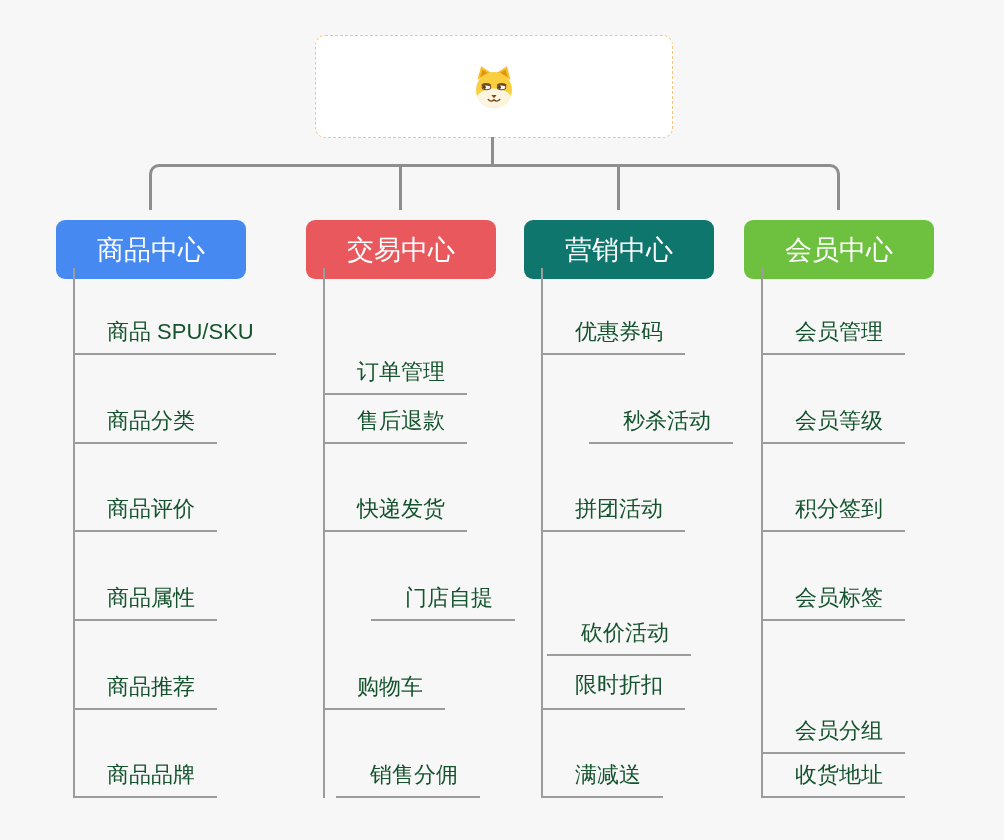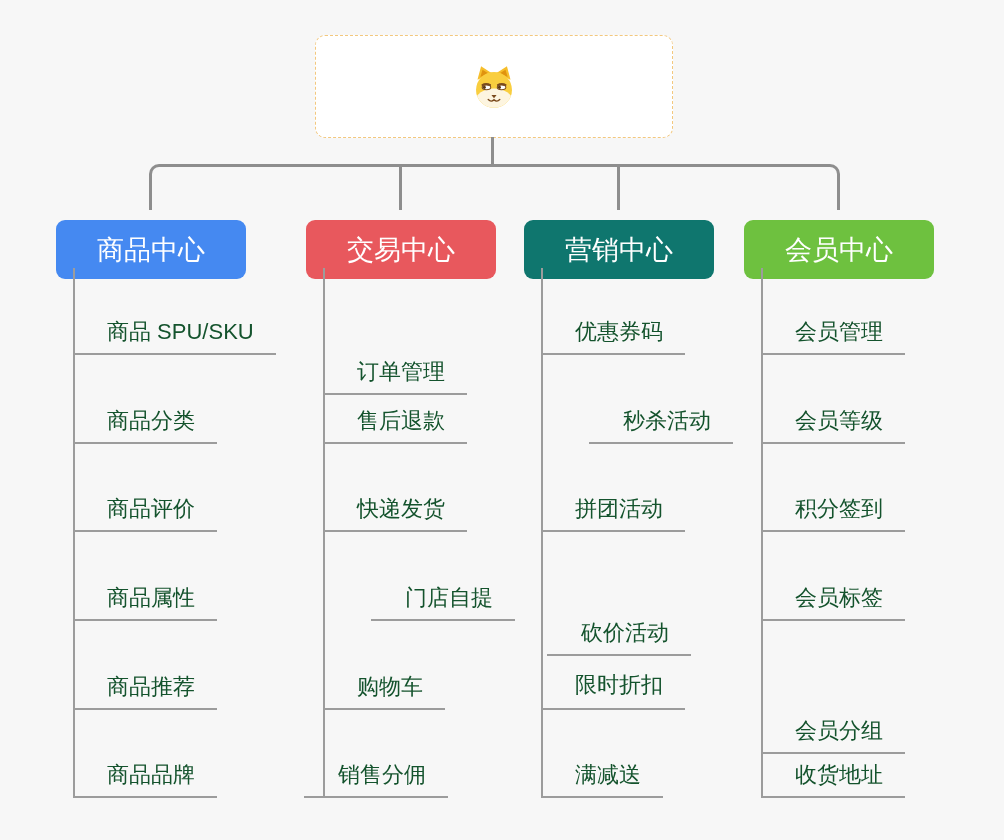--- a/index.html
+++ b/index.html
@@ -110,21 +110,21 @@
       <div class="leaf" style="left: 73px; top: 760px;">商品品牌</div>
       <div class="branch-header" style="left: 306px; background: rgb(232, 88, 93);">
         <span>交易中心</span>
       </div>
       <div class="spine" style="left: 323px; top: 268px; height: 530px;"></div>
       <div class="leaf" style="left: 323px; top: 317px; margin-top: 40px;">订单管理</div>
       <div class="leaf" style="left: 323px; top: 406px;">售后退款</div>
       <div class="leaf" style="left: 323px; top: 494px;">快递发货</div>
       <div class="leaf" style="left: 323px; top: 583px; margin-left: 48px;">门店自提</div>
       <div class="leaf" style="left: 323px; top: 672px;">购物车</div>
-      <div class="leaf" style="left: 304px; top: 760px;">销售分佣</div>
+      <div class="leaf" style="left: 336px; top: 760px;">销售分佣</div>
       <div class="branch-header" style="left: 524px; background: #0f766e;">
         <span>营销中心</span>
       </div>
       <div class="spine" style="left: 541px; top: 268px; height: 530px;"></div>
       <div class="leaf" style="left: 541px; top: 317px;">优惠券码</div>
       <div class="leaf" style="left: 541px; top: 406px; margin-left: 48px;">秒杀活动</div>
       <div class="leaf" style="left: 541px; top: 494px;">拼团活动</div>
       <div class="leaf" style="left: 541px; top: 618px; margin-left: 6px;">砍价活动</div>
       <div class="leaf" style="left: 541px; top: 672px; font-family: Liberation Mono, monospace;">限时折扣</div>
       <div class="leaf" style="left: 541px; top: 760px;">满减送</div>

